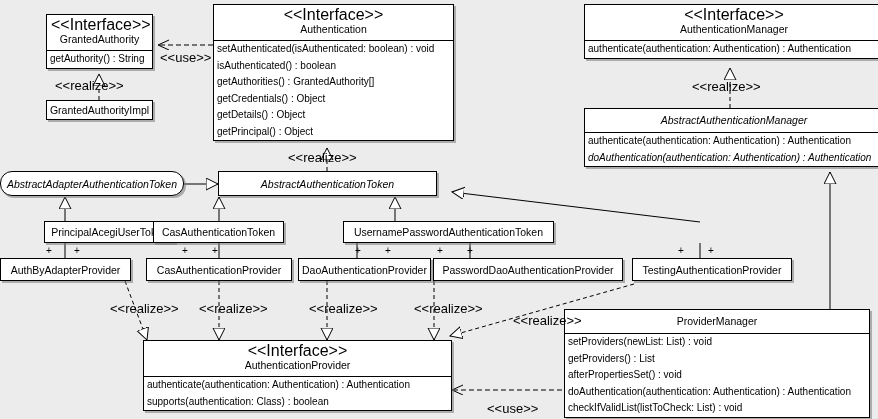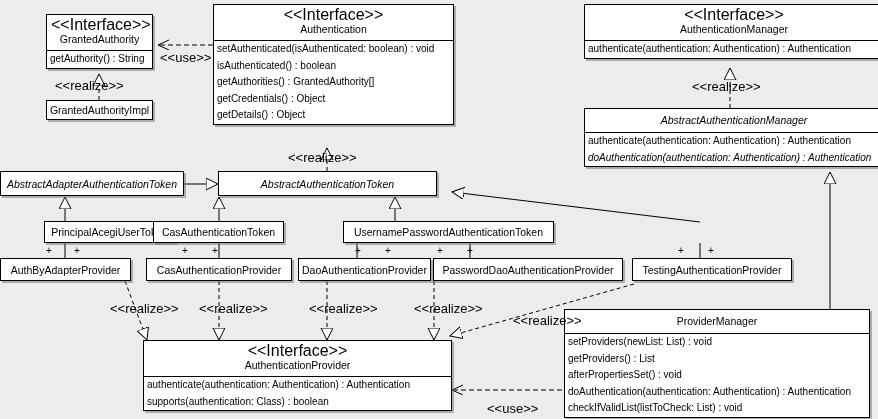--- a/index.html
+++ b/index.html
@@ -209,20 +209,21 @@
       <div class="stereo">&lt;&lt;Interface&gt;&gt;</div>
       <div class="cname">Authentication</div>
     </div>
     <div class="sep"></div>
     <div class="ops">
       <div class="op">setAuthenticated(isAuthenticated: boolean) : void</div>
       <div class="op">isAuthenticated() : boolean</div>
       <div class="op">getAuthorities() : GrantedAuthority[]</div>
       <div class="op">getCredentials() : Object</div>
       <div class="op">getDetails() : Object</div>
+      <div class="op">getPrincipal() : Object</div>
     </div>
   </div>
 
   <div class="uml" style="left:584px; top:4px; width:300px;">
     <div class="hdr">
       <div class="stereo">&lt;&lt;Interface&gt;&gt;</div>
       <div class="cname">AuthenticationManager</div>
     </div>
     <div class="sep"></div>
     <div class="ops">
@@ -234,21 +235,21 @@
     <div class="hdr" style="padding-top:4px;padding-bottom:4px;">
       <div class="cname">AbstractAuthenticationManager</div>
     </div>
     <div class="sep"></div>
     <div class="ops">
       <div class="op">authenticate(authentication: Authentication) : Authentication</div>
       <div class="op ital">doAuthentication(authentication: Authentication) : Authentication</div>
     </div>
   </div>
 
-  <div class="uml simple abstract" style="left:0px; top:171px; width:184px; height:25px;">
+  <div class="uml simple abstract" style="left:0px; top:171px; width:184px; height:25px;border-radius:12px;">
     <div class="cname" style="font-style:italic;">AbstractAdapterAuthenticationToken</div>
   </div>
 
   <div class="uml simple abstract" style="left:218px; top:171px; width:219px; height:25px;">
     <div class="cname" style="">AbstractAuthenticationToken</div>
   </div>
 
   <div class="uml simple" style="left:0px; top:221px; width:131px; height:22px;margin-left:44px;">
     <div class="cname">PrincipalAcegiUserToken</div>
   </div>

